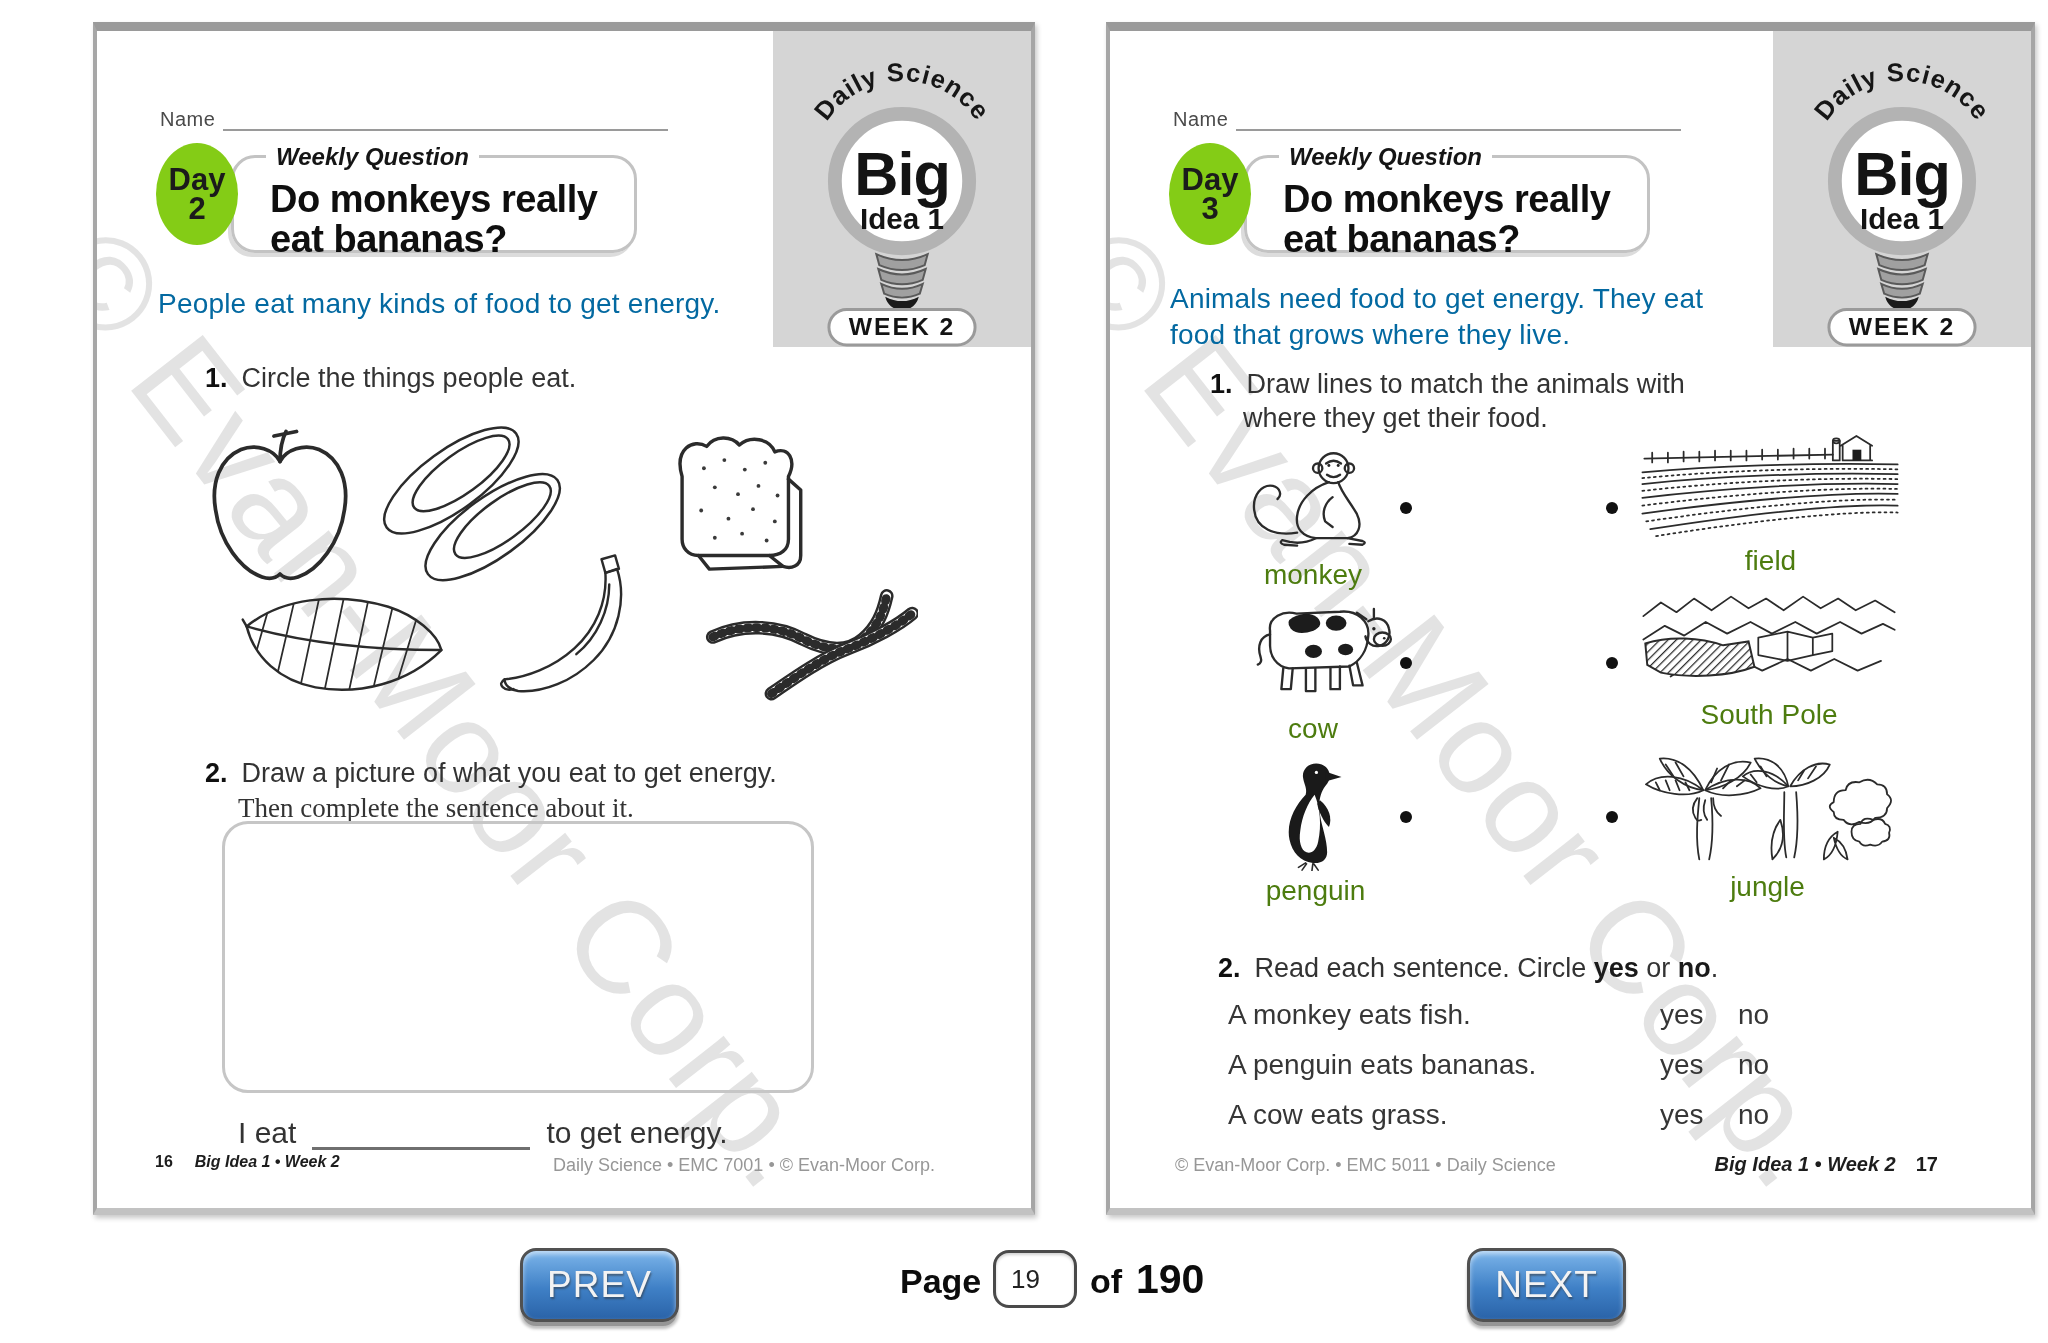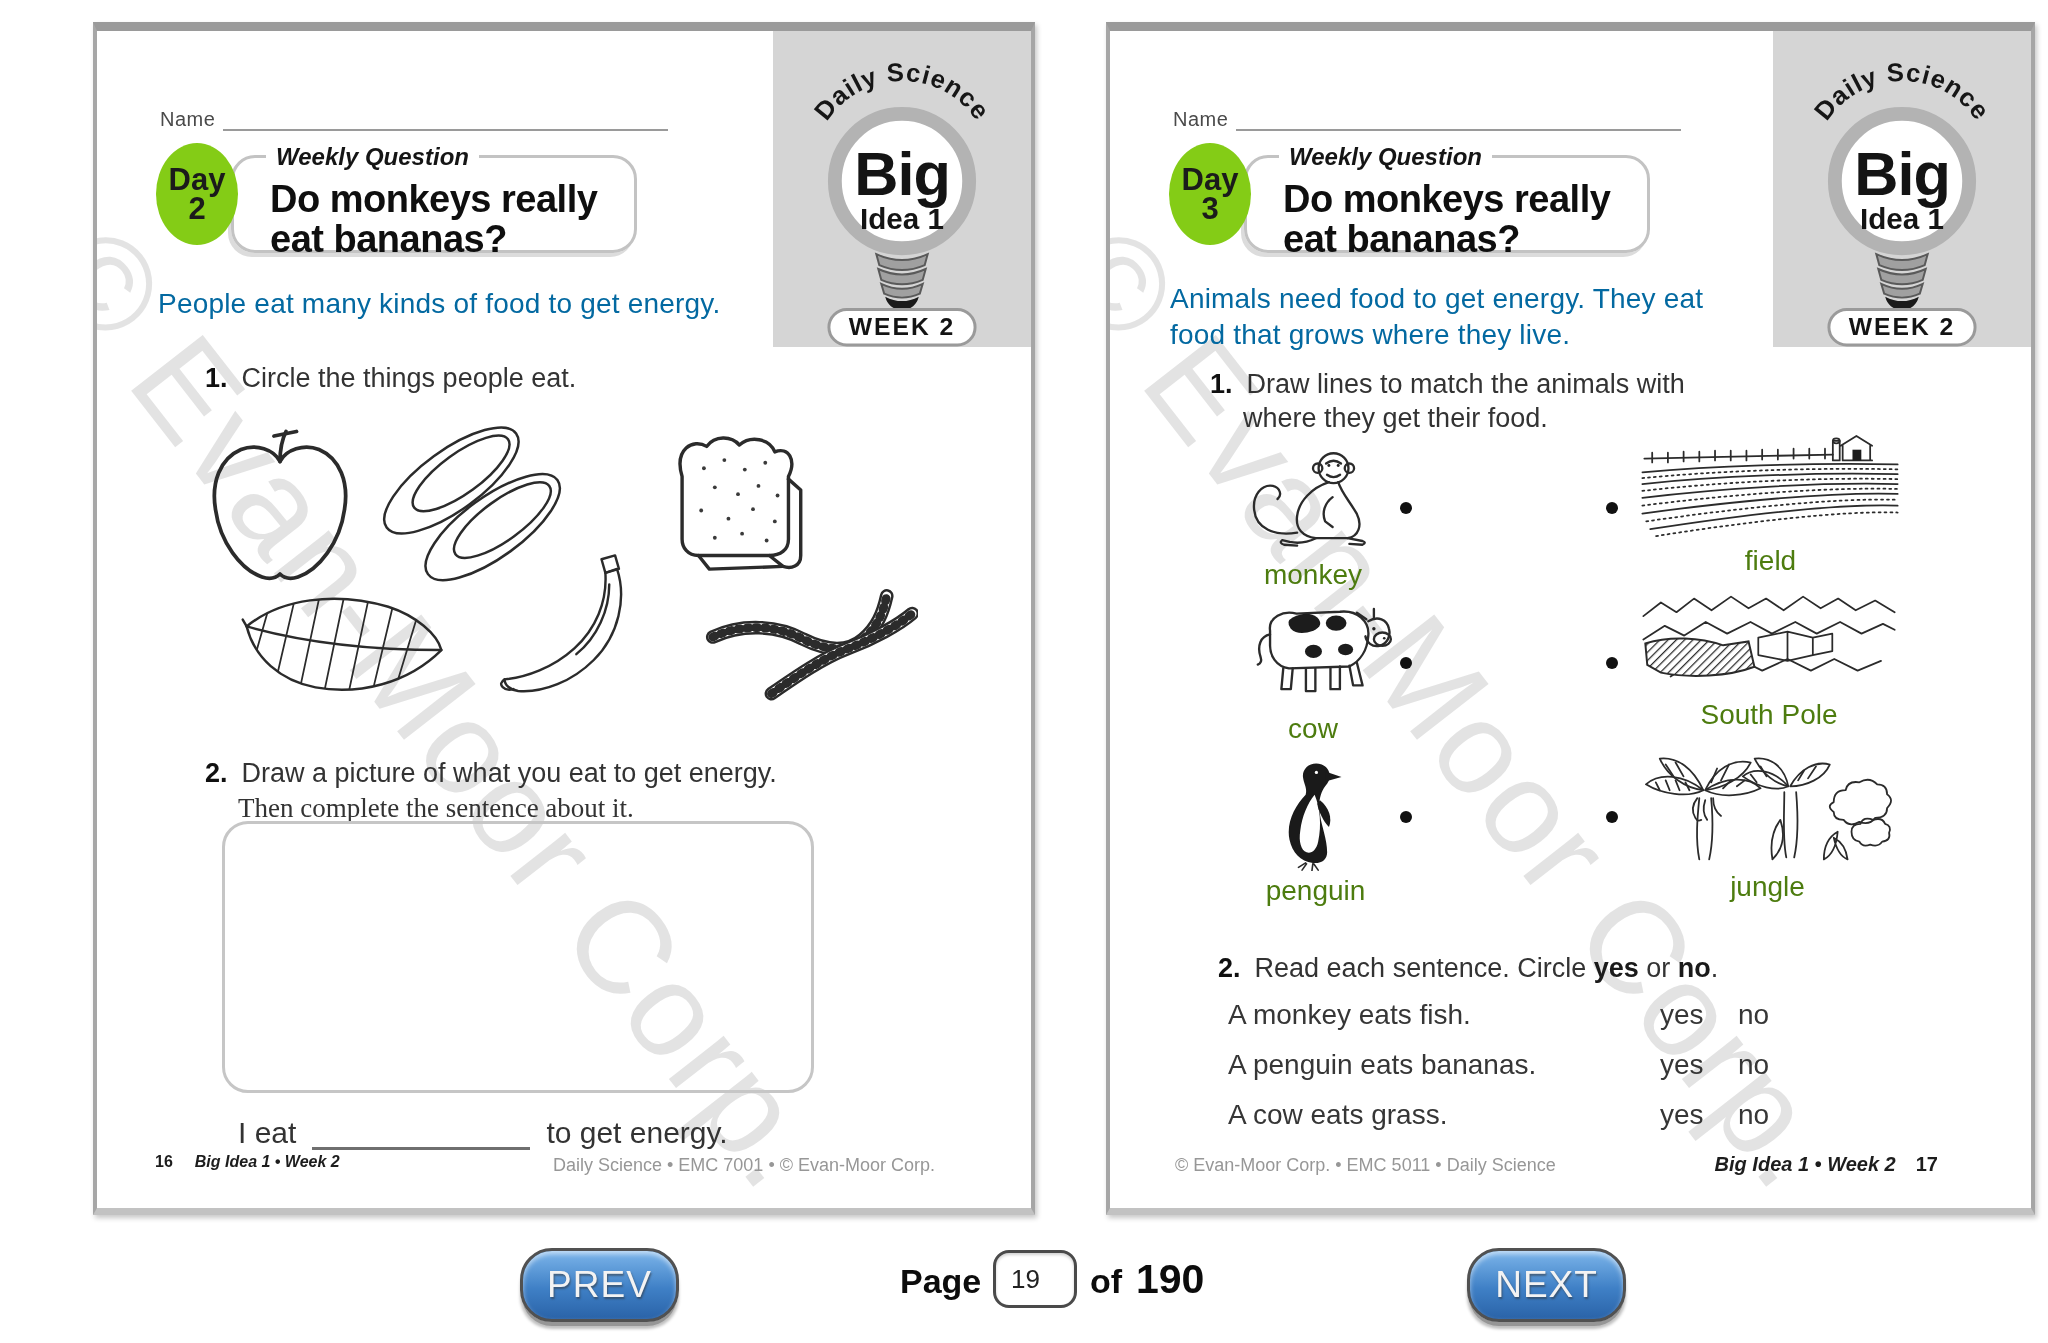--- a/index.html
+++ b/index.html
@@ -79,21 +79,21 @@
   .match-label{font-size:28px;color:#4d7c0f;margin-top:4px;}
   .dot{position:absolute;width:12px;height:12px;border-radius:50%;background:#111111;z-index:2;}
 
   .yn-row{position:absolute;font-size:28px;color:#363636;z-index:2;width:560px;}
   .yn-yes{position:absolute;left:432px;top:0;}
   .yn-no{position:absolute;left:510px;top:0;}
   .bold-inline{font-weight:bold;color:#1a1a1a;}
 
   
   .nav-btn{
-    position:absolute;width:153px;height:68px;border-radius:32px;
+    position:absolute;width:153px;height:68px;border-radius:16px;
     background:linear-gradient(#7cb5ea,#3f80c6 55%,#2a63a8);
     border:3px solid #515151;
     box-shadow:0 6px 0 -2px #969696,0 7px 3px rgba(0,0,0,.25),inset 0 3px 5px rgba(255,255,255,.55);
     color:#f3f3f3;font-size:37px;letter-spacing:1px;display:flex;align-items:center;justify-content:center;
     text-shadow:1px 2px 2px rgba(50,50,50,.55);cursor:pointer;font-family:"Liberation Sans",sans-serif;
   }
   #prev-btn{left:520px;top:1248px;}
   #next-btn{left:1467px;top:1248px;}
   .nav-text{position:absolute;font-weight:bold;color:#0c0c0c;white-space:nowrap;}
   #page-label{left:900px;top:1262px;font-size:34px;}

